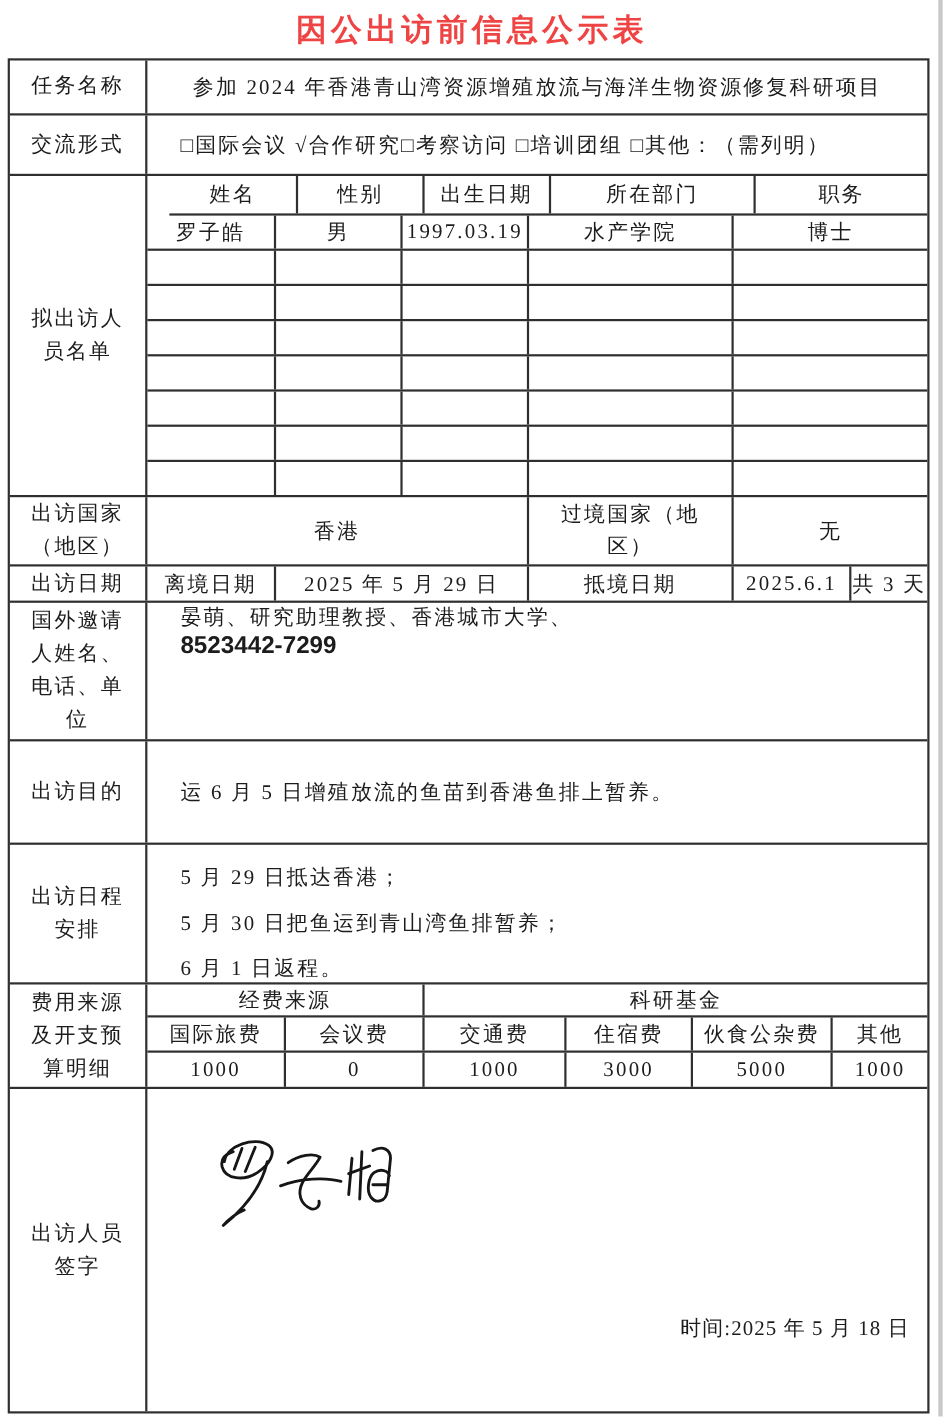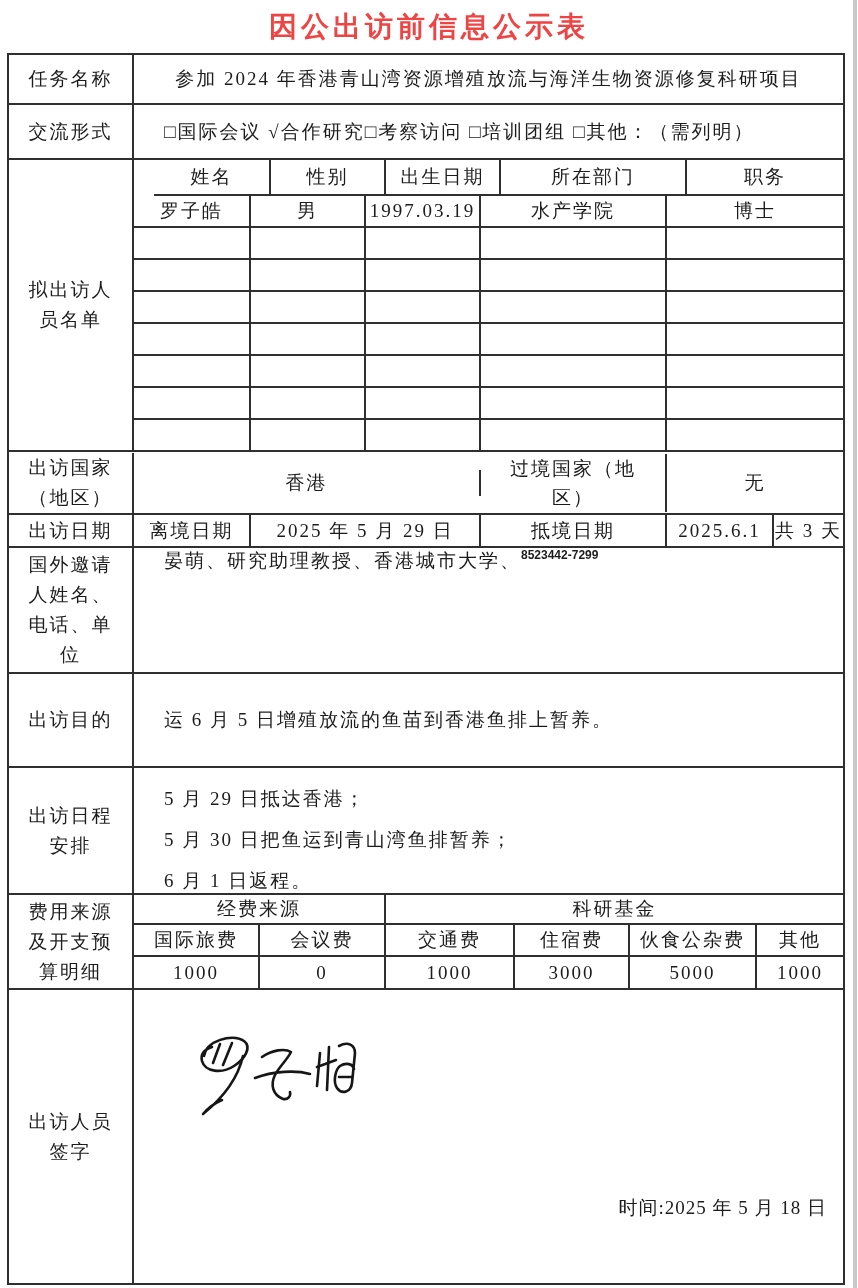--- a/index.html
+++ b/index.html
@@ -36,34 +36,34 @@
     box-sizing:border-box;
     display:flex;align-items:center;justify-content:center;
     flex-direction:column;
     overflow:hidden;
   }
   .cell:last-child{border-right:none;}
   .lab{width:125px;flex:0 0 auto;text-align:center;line-height:30px;}
   .grow{flex:1 1 auto;}
   .left{align-items:flex-start;}
   .padL{padding-left:30px;}
-  .h50{height:50px;} .h55{height:55px;} .h63{height:63px;align-items:center;} .h33{height:33px;}
+  .h50{height:50px;} .h55{height:55px;} .h63{height:63px;} .h33{height:33px;}
   .h126{height:126px;} .h94{height:94px;} .h127{height:127px;} .h293{height:293px;}
   .stack{display:flex;flex-direction:column;flex:1 1 auto;}
   .subrow{display:flex;border-bottom:2px solid #2f2f2f;box-sizing:border-box;}
   .subrow:last-child{border-bottom:none;}
   .sh36{height:36px;margin-left:20px;} .sh32{height:32px;} .sh30{height:30px;}
   .c117{width:117px;flex:0 0 auto;} .c115{width:115px;flex:0 0 auto;}
   .c186{width:186px;flex:0 0 auto;} .c230{width:230px;flex:0 0 auto;}
   .c107{width:107px;flex:0 0 auto;} .c347{width:347px;flex:0 0 auto;}
   .c252{width:252px;flex:0 0 auto;}
   .c126{width:126px;flex:0 0 auto;} .c129{width:129px;flex:0 0 auto;}
   .c127{width:127px;flex:0 0 auto;}
   .itinerary-lines{padding:10px 0 0 30px;line-height:41px;}
-  .phone{font-family:"Liberation Sans","DejaVu Sans",sans-serif;font-weight:700;font-size:12px;letter-spacing:0;}
+  .phone{font-family:"Liberation Sans","DejaVu Sans",sans-serif;font-weight:700;font-size:22px;letter-spacing:0;}
   .sig-cell{position:relative;}
   .sig-svg{position:absolute;left:52px;top:36px;}
   .sig-date{position:absolute;right:16px;bottom:62px;letter-spacing:1px;}
   .edge-artifact{position:absolute;top:0;right:1px;width:4px;height:1288px;background:#c9c9c9;}
 </style>
 </head>
 <body>
 
 <div class="page">
 
@@ -175,21 +175,21 @@
       <div class="cell grow">共 3 天</div>
     </div>
 
     <div class="row h126">
       <div class="cell lab">
         <div>国外邀请</div>
         <div>人姓名、</div>
         <div>电话、单</div>
         <div>位</div>
       </div>
-      <div class="cell grow left padL" style="flex-direction:row;justify-content:flex-start;">
+      <div class="cell grow left padL" style="flex-direction:column;justify-content:flex-start;">
         <span>晏萌、研究助理教授、香港城市大学、</span>
           <span class="phone">8523442-7299</span>
       </div>
     </div>
 
     <div class="row h94">
       <div class="cell lab">出访目的</div>
       <div class="cell grow left padL" style="justify-content:center;">运 6 月 5 日增殖放流的鱼苗到香港鱼排上暂养。</div>
     </div>
 

